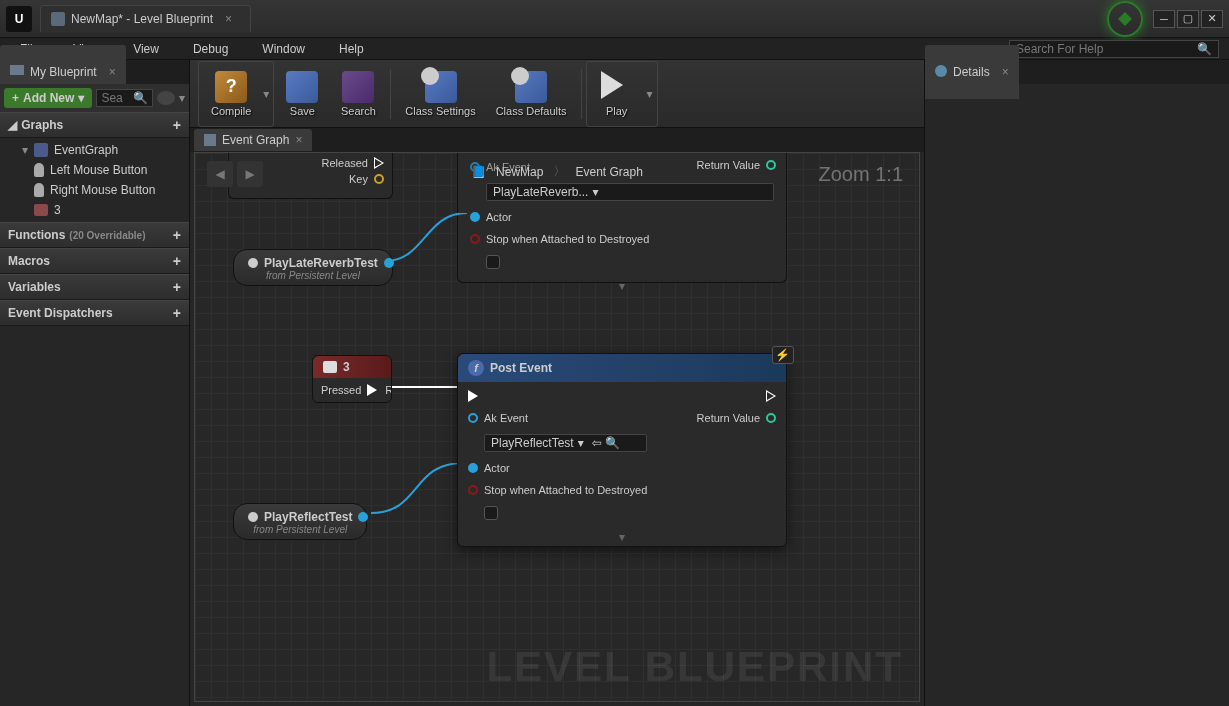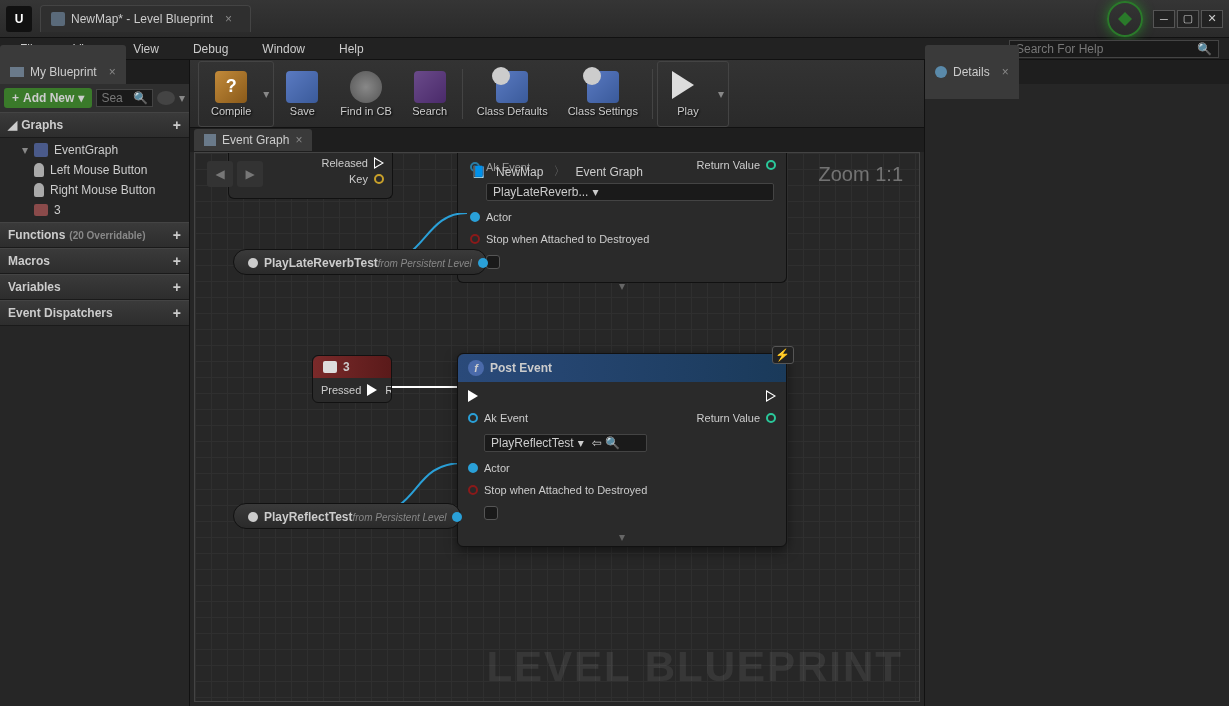--- a/index.html
+++ b/index.html
@@ -12,21 +12,21 @@
 .win-controls { margin-left: auto; display: flex; gap: 0; align-items: center; }
 .win-badge { width: 36px; height: 36px; border-radius: 50%; border: 2px solid #2a7a2a; display: flex; align-items: center; justify-content: center; margin-right: 8px; box-shadow: 0 0 12px #2a7a2a; }
 .win-btn { width: 22px; height: 18px; background: #222; border: 1px solid #555; margin-left: 2px; display: flex; align-items: center; justify-content: center; font-size: 11px; }
 .menubar { height: 22px; background: #222; display: flex; align-items: center; padding: 0 10px; gap: 14px; border-bottom: 1px solid #111; }
 .menu-item { padding: 3px 10px; cursor: pointer; }
 .search-help { margin-left: auto; width: 210px; height: 18px; background: #1a1a1a; border: 1px solid #444; padding: 0 6px; display: flex; align-items: center; justify-content: space-between; }
 .search-help span { color: #777; }
 .main-row { display: flex; height: calc(100% - 60px); }
 .left-panel { width: 190px; background: #262626; display: flex; flex-direction: column; border-right: 1px solid #111; }
 .panel-tab-row { height: 24px; display: flex; align-items: center; background: #1e1e1e; }
-.panel-tab { background: #3a3a3a; padding: 20px 10px; display: flex; align-items: center; gap: 6px; border-radius: 3px 3px 0 0; }
+.panel-tab { background: #3a3a3a; padding: 20px 10px; display: flex; gap: 6px; border-radius: 3px 3px 0 0; }
 .panel-tab .icon { width: 14px; height: 10px; background: #6a7a8a; }
 .panel-tab .x { color: #888; margin-left: 6px; }
 .panel-toolbar { height: 28px; background: #2f2f2f; display: flex; align-items: center; padding: 0 4px; gap: 4px; }
 .add-new-btn { background: #3a7a2a; color: #fff; padding: 3px 8px; border-radius: 3px; display: flex; align-items: center; gap: 4px; font-weight: bold; cursor: pointer; }
 .search-my { flex: 1; background: #1a1a1a; border: 1px solid #444; height: 18px; display: flex; align-items: center; padding: 0 4px; min-width: 0; overflow: hidden; }
 .search-my span { color: #777; }
 .eye-icon { width: 18px; height: 14px; background: #444; border-radius: 50%; display: inline-block; }
 .section-header { background: linear-gradient(180deg, #3a3a3a, #2d2d2d); padding: 4px 8px; display: flex; align-items: center; justify-content: space-between; border-top: 1px solid #444; border-bottom: 1px solid #1a1a1a; cursor: pointer; }
 .section-header .h-left { display: flex; align-items: center; gap: 4px; font-weight: bold; }
 .section-header .plus { font-weight: bold; font-size: 14px; }
@@ -86,21 +86,21 @@
 .exec-pin.hollow::after { content:''; position:absolute; left:-9px; top:-4px; width:0; height:0; border-top:4px solid transparent; border-bottom:4px solid transparent; border-left:7px solid #2a2a2a; }
 .data-pin { width: 10px; height: 10px; border-radius: 50%; flex-shrink: 0; }
 .data-pin.obj { border: 2px solid #2aa0d8; }
 .data-pin.obj.filled { background: #2aa0d8; }
 .data-pin.bool { border: 2px solid #8a1a1a; }
 .data-pin.int { border: 2px solid #2ac89a; }
 .pin-label { font-size: 11px; }
 .checkbox { width: 14px; height: 14px; border: 1px solid #555; border-radius: 3px; background: #1a1a1a; }
 .dropdown-small { background: #1a1a1a; border: 1px solid #444; padding: 1px 6px; border-radius: 2px; font-size: 10px; color: #999; display: flex; align-items: center; gap: 4px; }
 .node-footer-arrow { text-align: center; color: #666; padding: 2px; cursor: pointer; }
-.ref-node { position: absolute; background: linear-gradient(180deg, #3a3a3a, #2a2a2a); border: 1px solid #111; border-radius: 14px; padding: 6px 14px 4px; z-index: 3; display: flex; flex-direction: row; align-items: center; }
+.ref-node { position: absolute; background: linear-gradient(180deg, #3a3a3a, #2a2a2a); border: 1px solid #111; border-radius: 14px; padding: 6px 14px 4px; z-index: 3; display: flex; flex-direction: column; align-items: center; }
 .ref-node .ref-top { display: flex; align-items: center; gap: 6px; }
 .ref-node .ref-ball { width: 10px; height: 10px; background: #ccc; border-radius: 50%; }
 .ref-node .ref-sub { font-size: 10px; color: #888; font-style: italic; }
 .ref-node .out-pin { position: absolute; right: -2px; top: 8px; width: 10px; height: 10px; background: #2aa0d8; border-radius: 50%; }
 .wire { position: absolute; z-index: 2; pointer-events: none; }
 .key-node { position: absolute; background: #2a2a2a; border: 1px solid #111; border-radius: 6px; z-index: 3; overflow: hidden; }
 .key-node .node-header.event { padding: 4px 10px; display:flex; align-items:center; gap:6px; }
 .key-icon-sm { width: 14px; height: 12px; background: #ddd; border-radius: 2px; color:#333; font-size:9px; font-weight:bold; display:flex; align-items:center; justify-content:center;}
 .right-panel { width: 305px; background: #262626; border-left: 1px solid #111; }
 .debug-icon-float { position: absolute; right: -8px; top: -8px; width: 22px; height: 18px; background: #222; border: 1px solid #555; border-radius: 3px; display: flex; align-items: center; justify-content: center; }
@@ -227,35 +227,31 @@
           <div class="tb-icon compile"></div>
           <span class="tb-label">Compile</span>
         </div>
         <div class="tb-dropdown-arrow">▾</div>
       </div>
       <div class="tb-btn">
         <div class="tb-icon save"></div>
         <span class="tb-label">Save</span>
       </div>
       <div class="tb-btn">
-        <div class="tb-icon find"></div>
-        <span class="tb-label">Find in CB</span>
-      </div>
-      <div class="tb-btn">
         <div class="tb-icon search"></div>
         <span class="tb-label">Search</span>
       </div>
       <div class="tb-sep"></div>
       <div class="tb-btn" style="min-width:78px">
         <div class="tb-icon settings"></div>
-        <span class="tb-label">Class Defaults</span>
+        <span class="tb-label">Class Settings</span>
       </div>
       <div class="tb-btn" style="min-width:78px">
         <div class="tb-icon settings"></div>
-        <span class="tb-label">Class Settings</span>
+        <span class="tb-label">Class Defaults</span>
       </div>
       <div class="tb-sep"></div>
       <div class="tb-group-box">
         <div class="tb-btn">
           <div class="tb-icon play">
               <div class="play-triangle"></div>
             </div>
           <span class="tb-label">Play</span>
         </div>
         <div class="tb-dropdown-arrow">▾</div>

